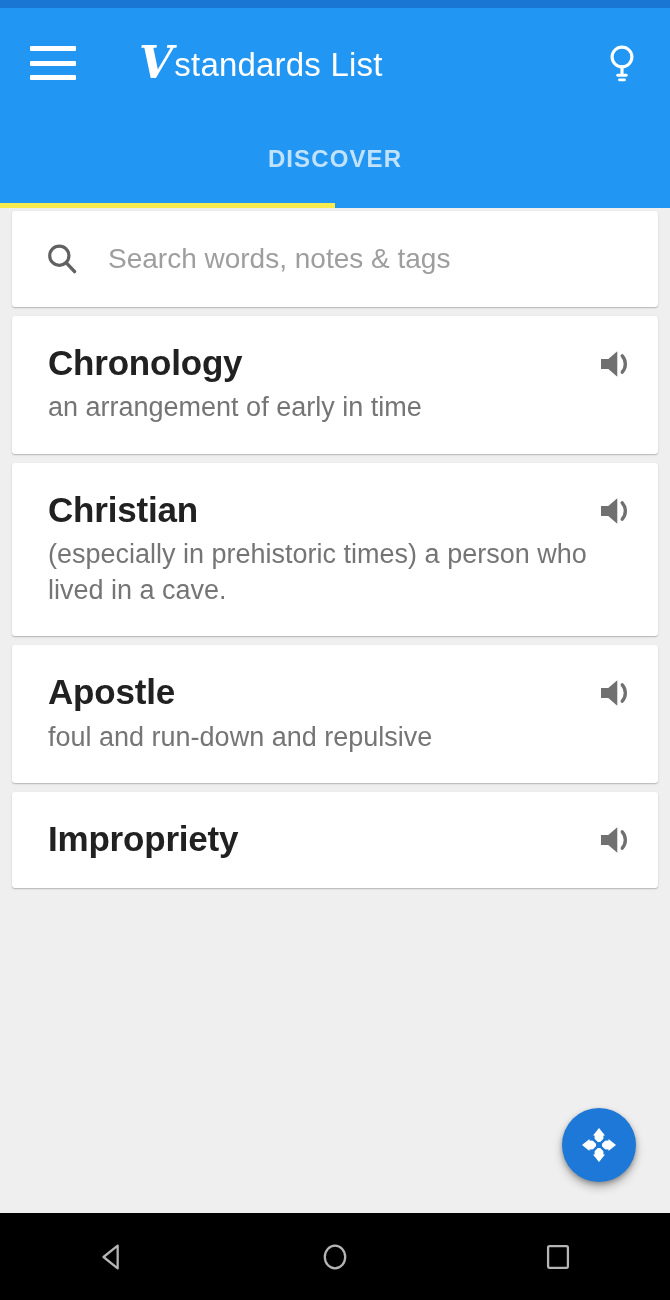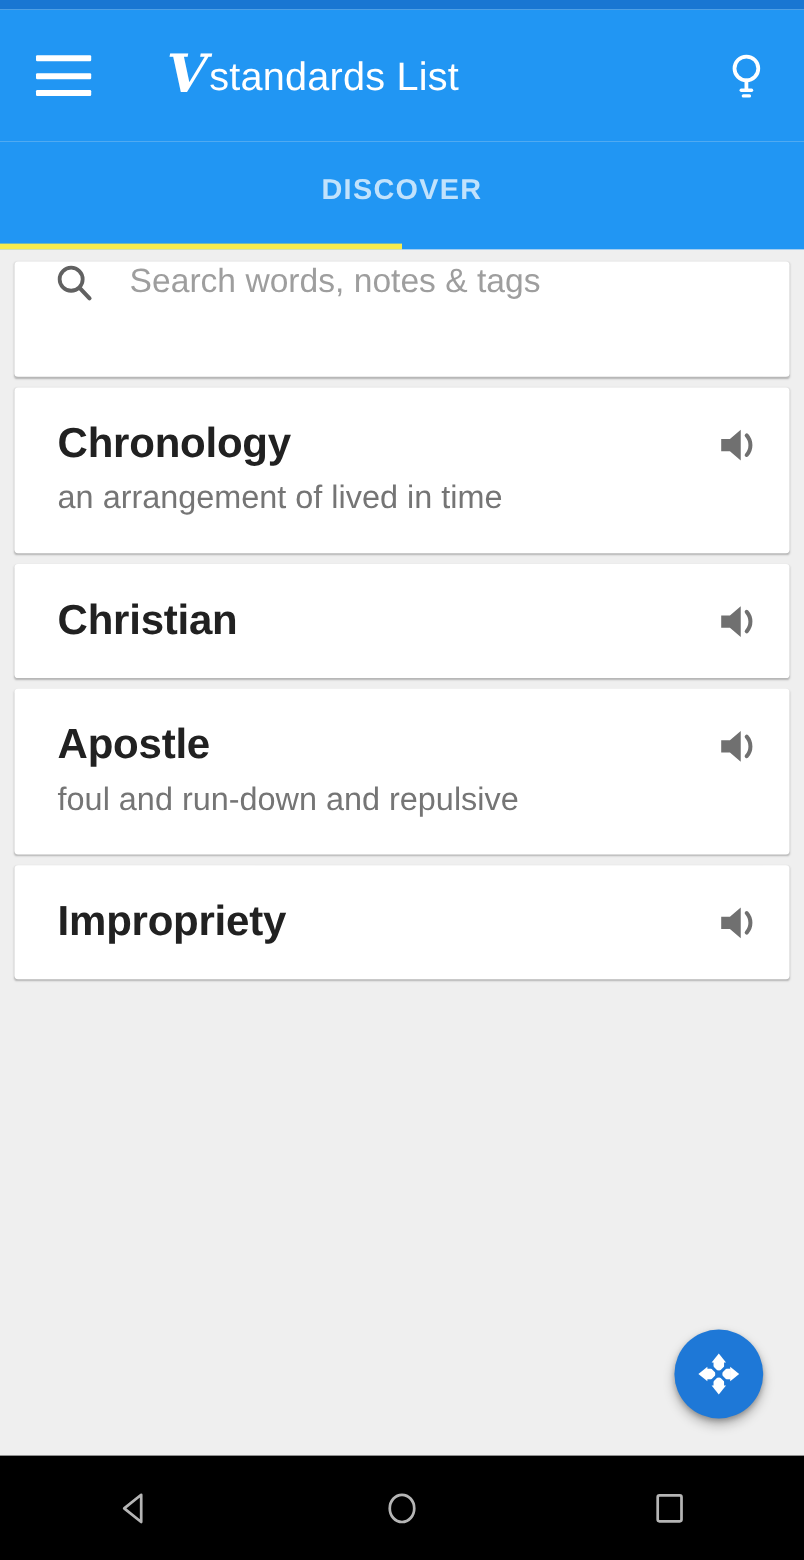--- a/index.html
+++ b/index.html
@@ -92,23 +92,23 @@
     background:#ffffff;
     margin:0 12px 9px 12px;
     border-radius:3px;
     box-shadow:0 1px 2px rgba(0,0,0,0.16), 0 1px 1px rgba(0,0,0,0.10);
   }
 
   
   .search-card {
     height:96px;
     display:flex;
-    align-items:flex-start;
+    align-items:center;
     padding:0 32px;
-    margin-top:10px;
+    margin-top:3px;
   }
   .search-icon { flex:0 0 auto; margin-right:28px; display:flex; align-items:center; }
   .search-placeholder {
     color:#9e9e9e;
     font-size:28px;
   }
 
   
   .word-card {
     padding:26px 20px 28px 36px;
@@ -214,33 +214,34 @@
     <div class="card word-card">
       <div class="word-row">
         <div class="word-title">Chronology</div>
         <span class="speaker-btn">
           <svg width="38" height="32" viewBox="0 0 26 22" xmlns="http://www.w3.org/2000/svg" aria-hidden="true">
             <path d="M2 7.5 H7 L13.2 2.2 V19.8 L7 14.5 H2 Z" fill="#707070"></path>
             <path d="M16.6 5.4 A8.4 8.4 0 0 1 16.6 16.6" stroke="#707070" stroke-width="2.3" fill="none" stroke-linecap="round"></path>
           </svg>
         </span>
       </div>
-      <div class="word-def">an arrangement of lived in time</div>
+      <div class="word-def">an arrangement of early in time</div>
     </div>
 
     <div class="card word-card">
       <div class="word-row">
         <div class="word-title">Christian</div>
         <span class="speaker-btn">
           <svg width="38" height="32" viewBox="0 0 26 22" xmlns="http://www.w3.org/2000/svg" aria-hidden="true">
             <path d="M2 7.5 H7 L13.2 2.2 V19.8 L7 14.5 H2 Z" fill="#707070"></path>
             <path d="M16.6 5.4 A8.4 8.4 0 0 1 16.6 16.6" stroke="#707070" stroke-width="2.3" fill="none" stroke-linecap="round"></path>
           </svg>
         </span>
       </div>
+      <div class="word-def">(especially in prehistoric times) a person who lived in a cave.</div>
     </div>
 
     <div class="card word-card">
       <div class="word-row">
         <div class="word-title">Apostle</div>
         <span class="speaker-btn">
           <svg width="38" height="32" viewBox="0 0 26 22" xmlns="http://www.w3.org/2000/svg" aria-hidden="true">
             <path d="M2 7.5 H7 L13.2 2.2 V19.8 L7 14.5 H2 Z" fill="#707070"></path>
             <path d="M16.6 5.4 A8.4 8.4 0 0 1 16.6 16.6" stroke="#707070" stroke-width="2.3" fill="none" stroke-linecap="round"></path>
           </svg>

